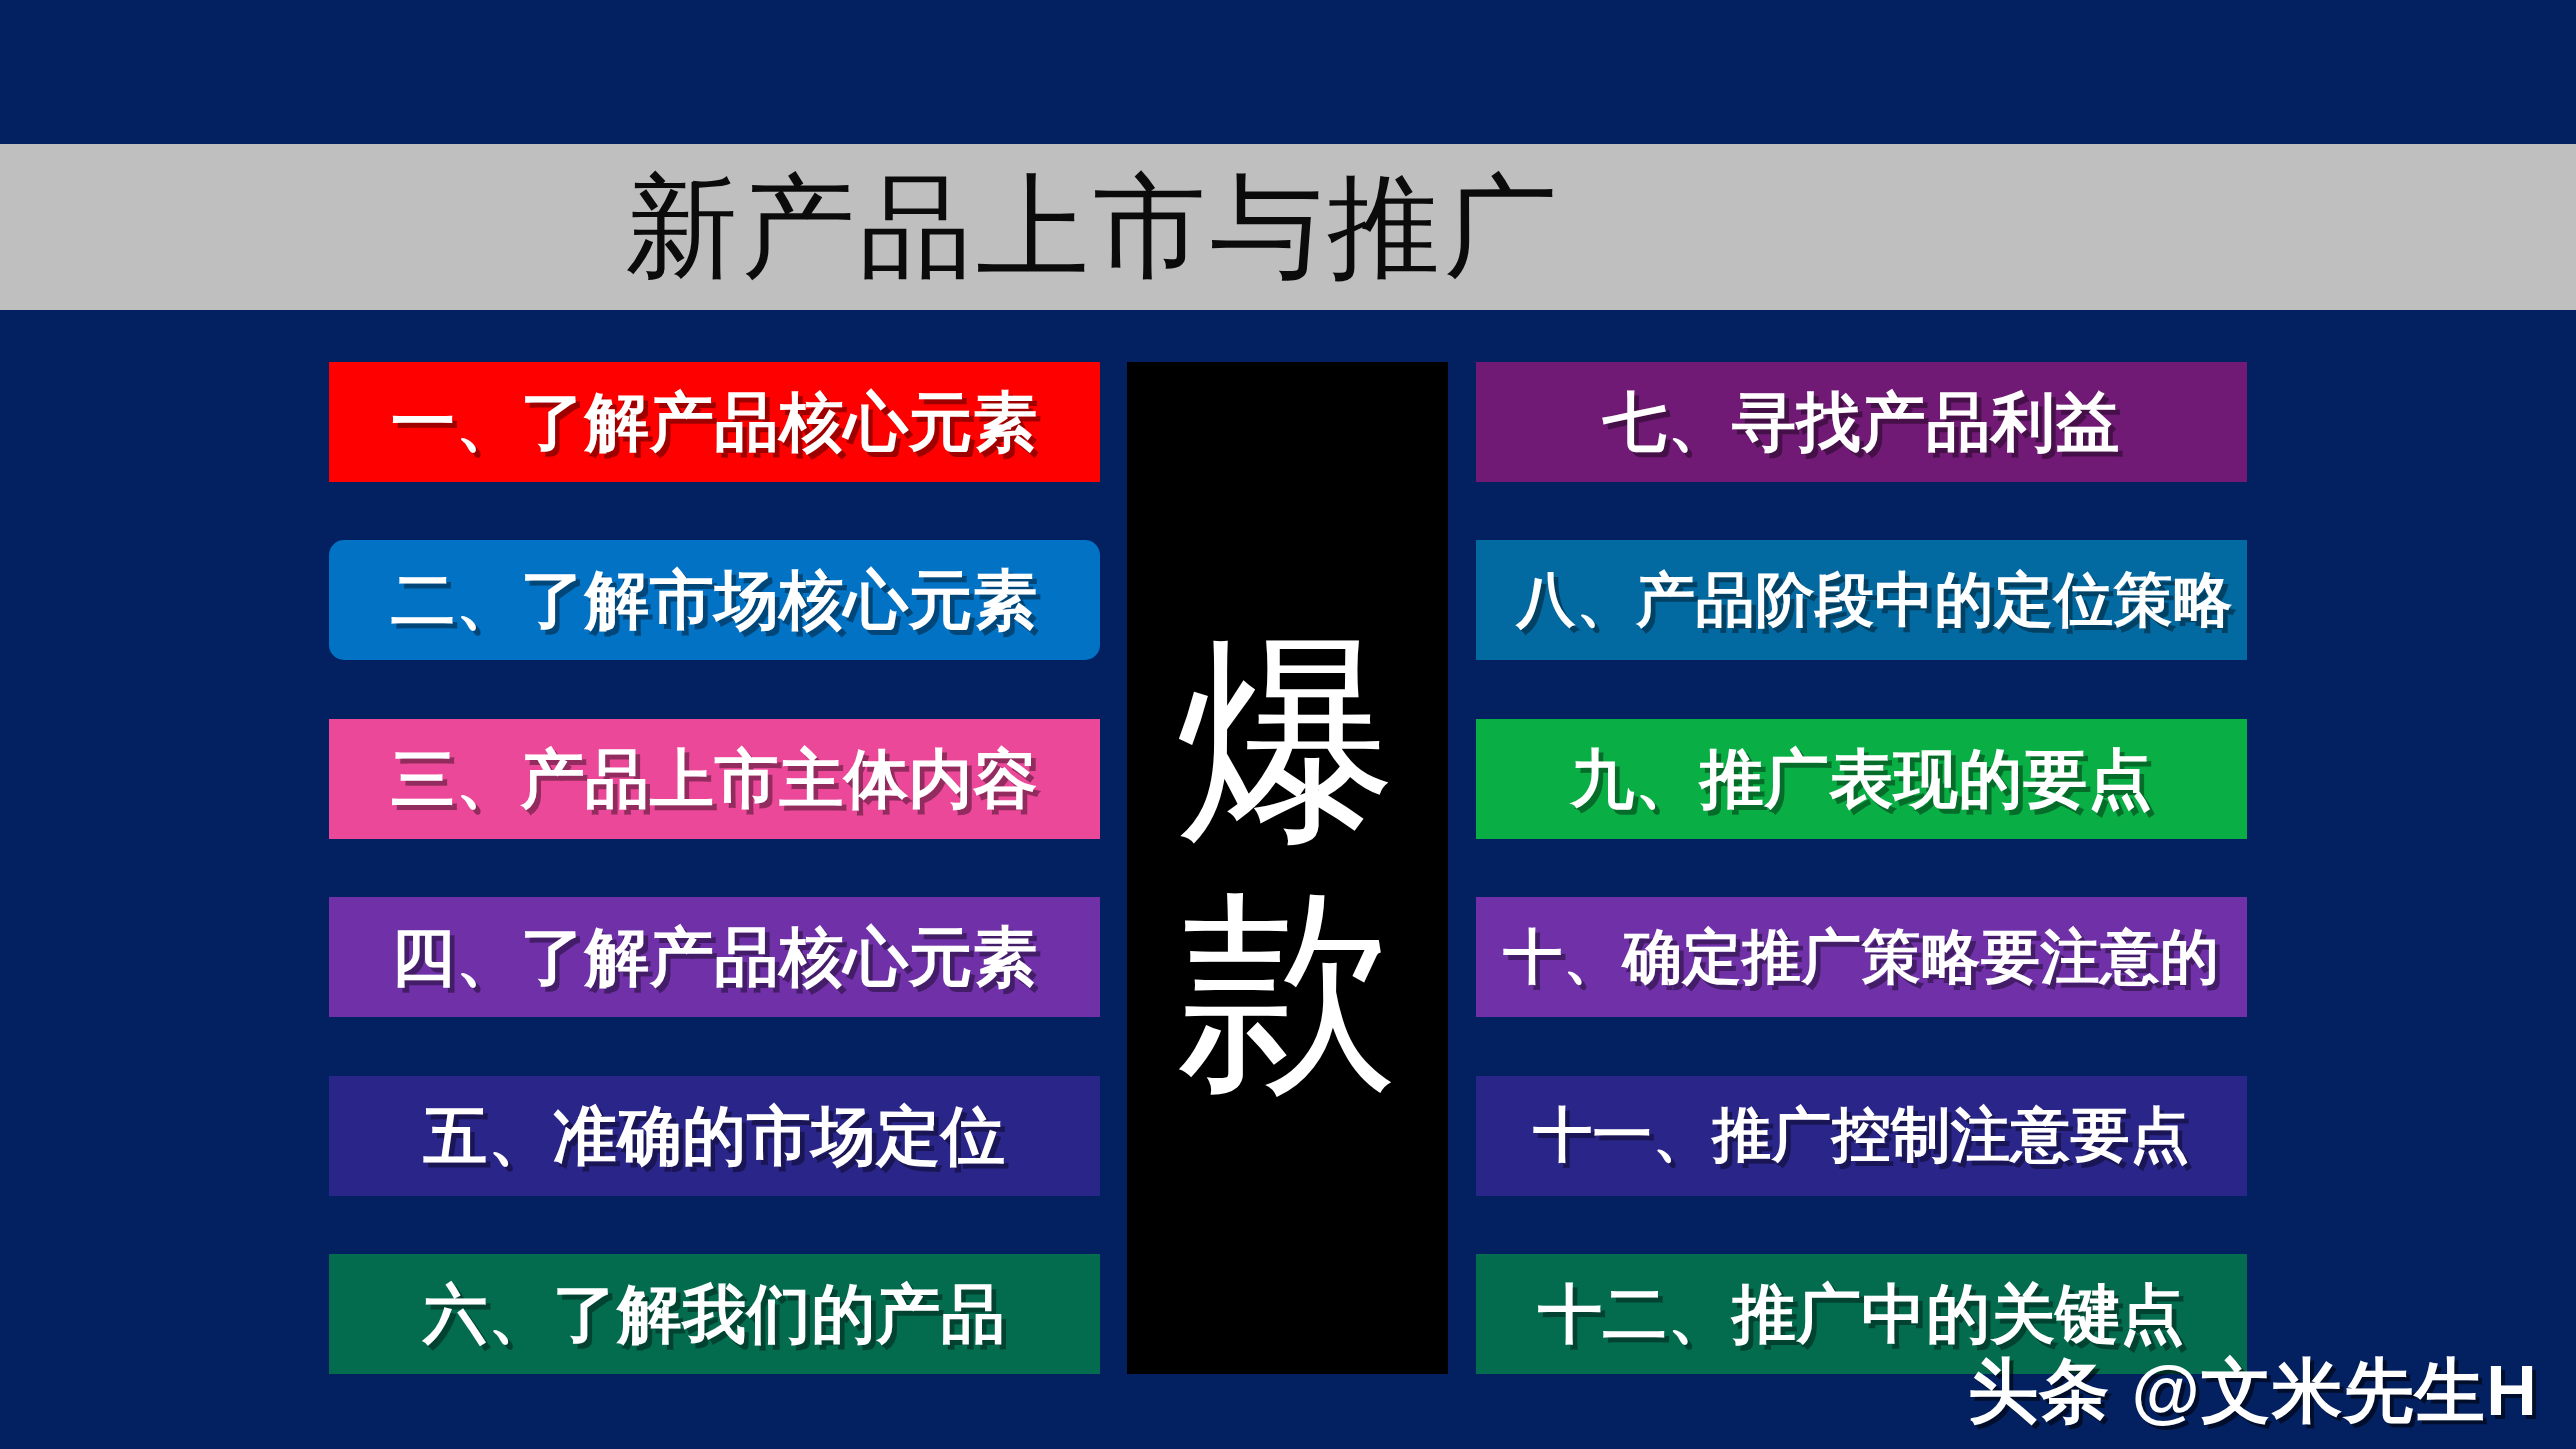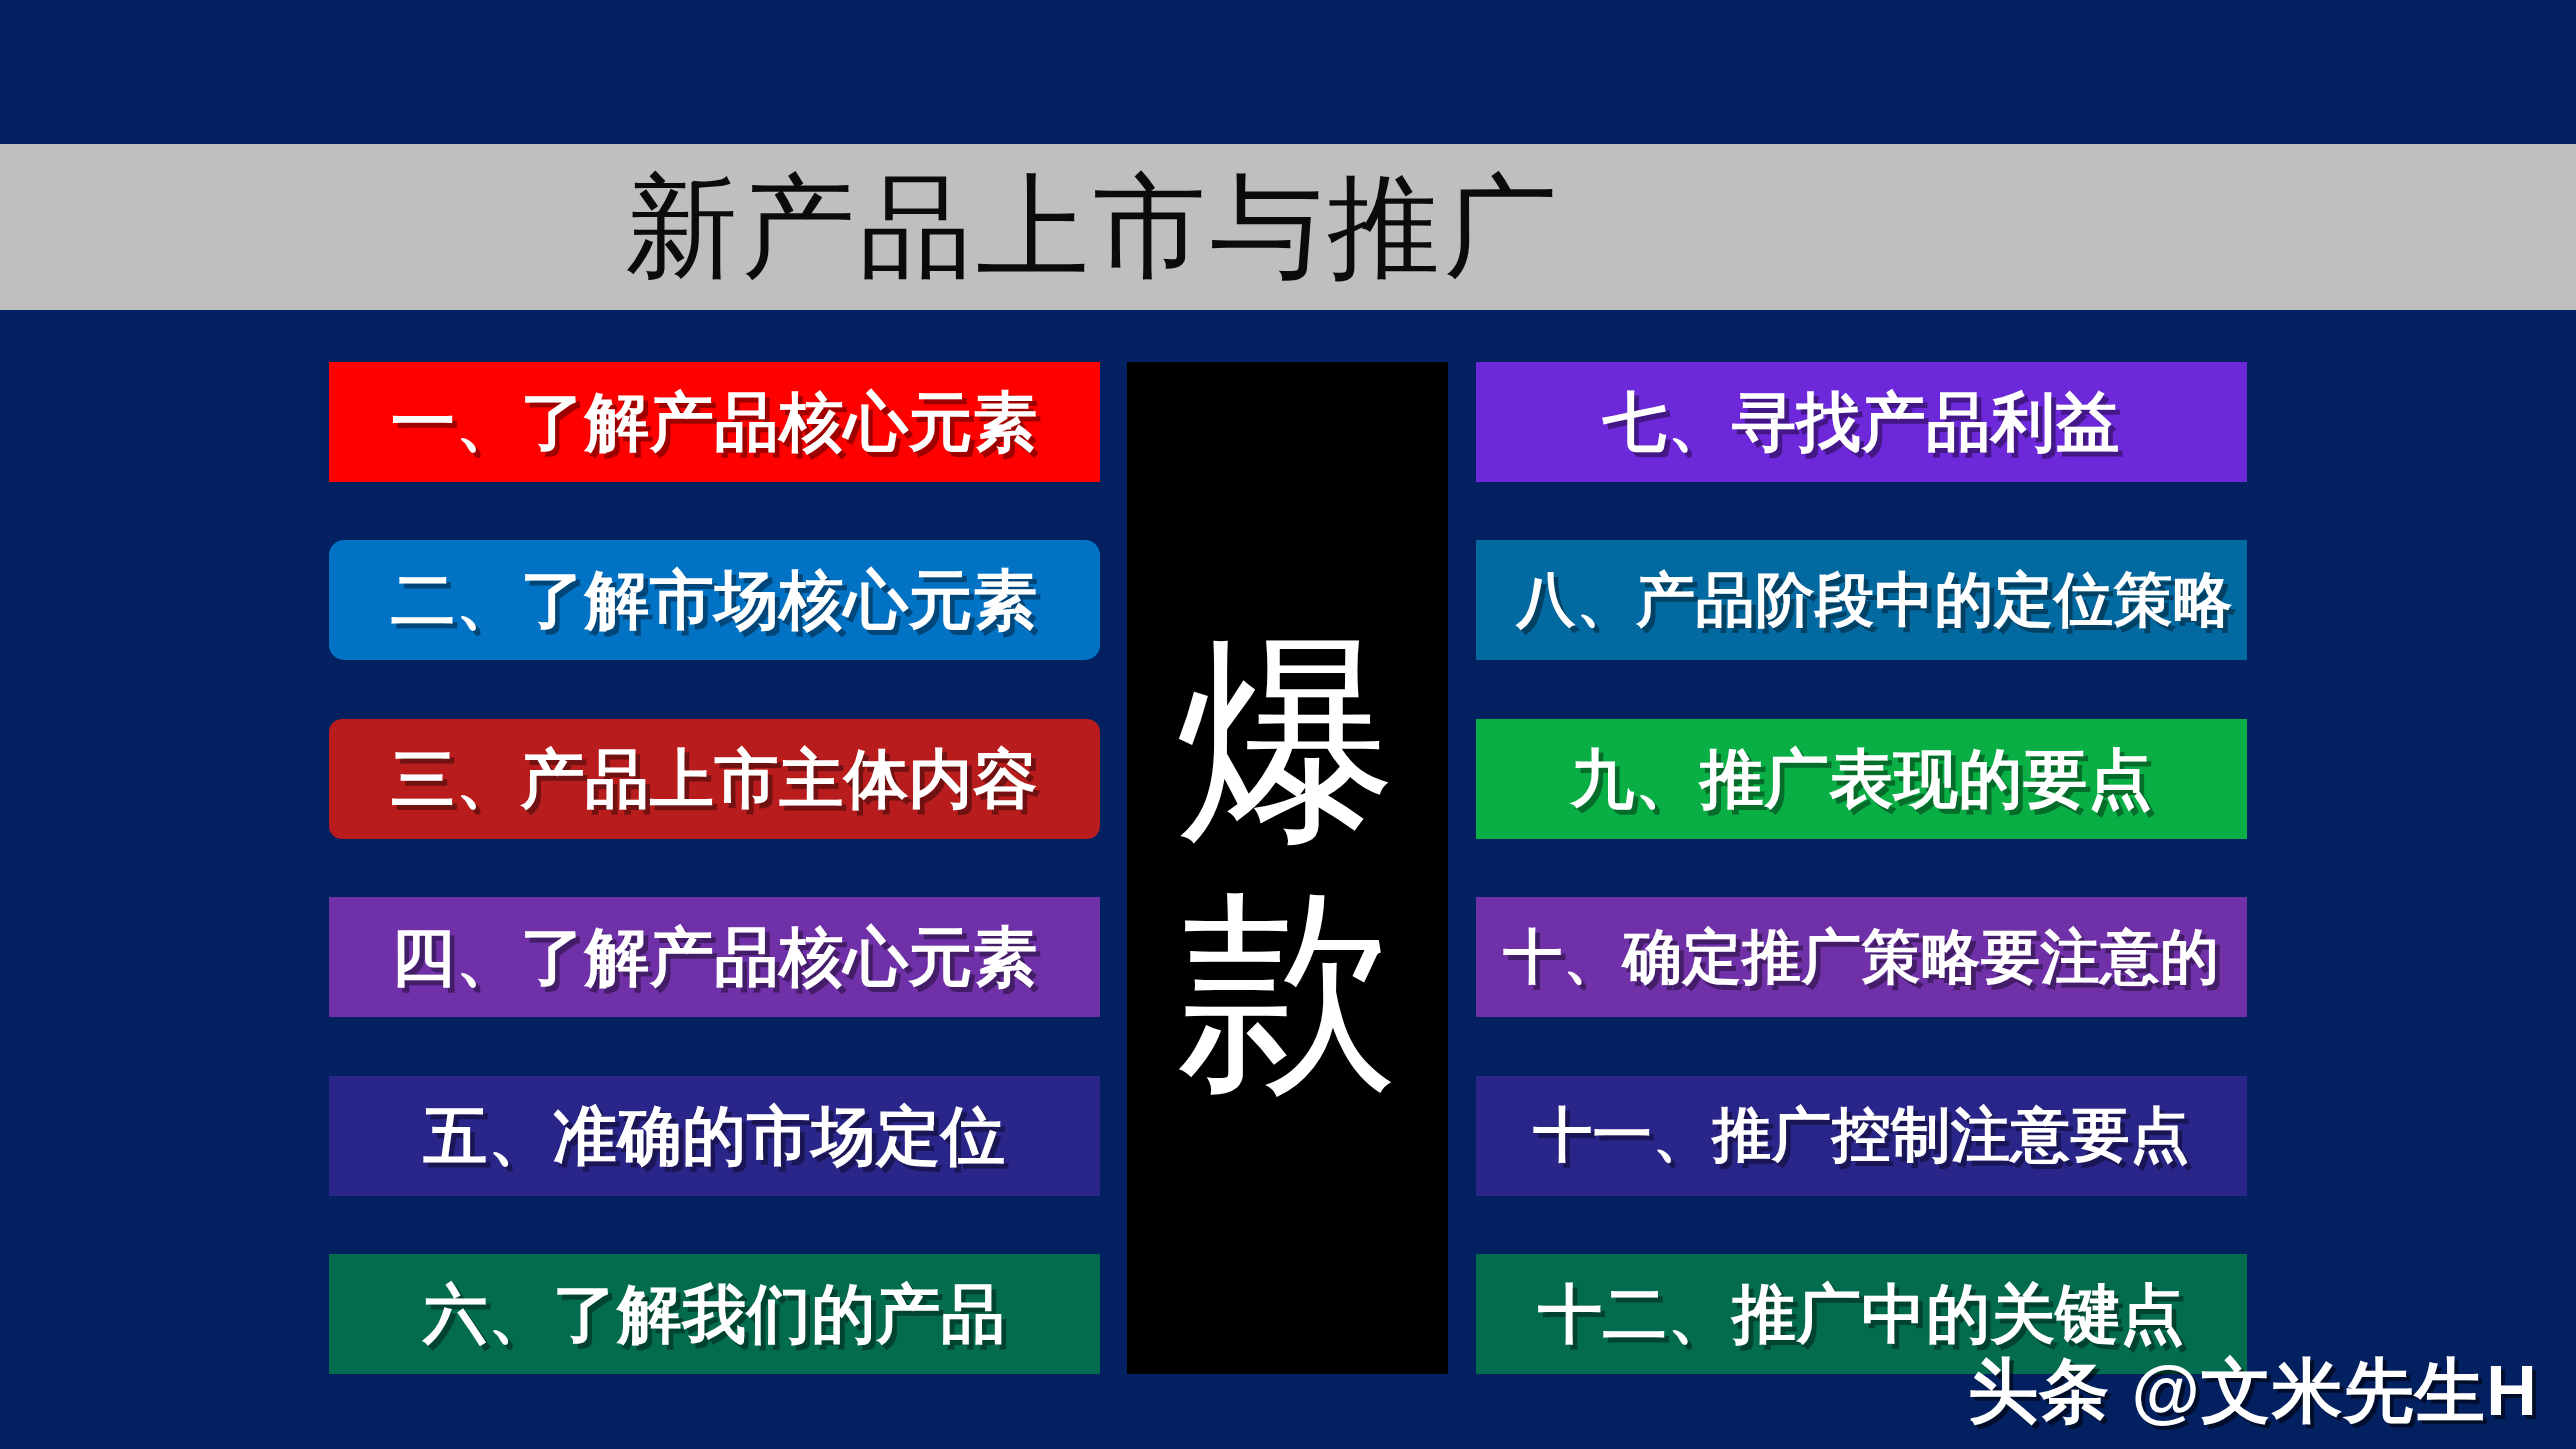--- a/index.html
+++ b/index.html
@@ -117,41 +117,41 @@
     <div id="title-text" style="color: rgb(11, 11, 11);">新产品上市与推广</div>
   </div>
 
   <div id="left-column" class="column">
     <div class="item-box" style="background-color: rgb(255, 0, 0);">
       <span class="item-label">一、了解产品核心元素</span>
     </div>
     <div class="item-box" style="background-color: rgb(2, 114, 196); border-radius: 15px;">
       <span class="item-label">二、了解市场核心元素</span>
     </div>
-    <div class="item-box" style="background-color: #b91c1c; border-radius: 13px;">
+    <div class="item-box" style="background-color: #ec4899;">
       <span class="item-label">三、产品上市主体内容</span>
     </div>
     <div class="item-box" style="background-color: rgb(111, 48, 168);">
       <span class="item-label">四、了解产品核心元素</span>
     </div>
     <div class="item-box" style="background-color: rgb(42, 37, 137);">
       <span class="item-label">五、准确的市场定位</span>
     </div>
     <div class="item-box" style="background-color: rgb(3, 107, 78);">
       <span class="item-label">六、了解我们的产品</span>
     </div>
   </div>
 
   <div id="center-panel" style="background-color: rgb(0, 0, 0);">
     <span class="center-char" style="color: rgb(255, 255, 255);">爆</span>
     <span class="center-char" style="color: rgb(255, 255, 255);">款</span>
   </div>
 
   <div id="right-column" class="column">
-    <div class="item-box" style="background-color: #6d28d9;">
+    <div class="item-box" style="background-color: #701a75;">
       <span class="item-label">七、寻找产品利益</span>
     </div>
     <div class="item-box" style="background-color: #0369a1; padding-left: 44px;">
       <span class="item-label tight">八、产品阶段中的定位策略</span>
     </div>
     <div class="item-box" style="background-color: rgb(9, 175, 69);">
       <span class="item-label">九、推广表现的要点</span>
     </div>
     <div class="item-box" style="background-color: rgb(111, 48, 168);">
       <span class="item-label tight">十、确定推广策略要注意的</span>

